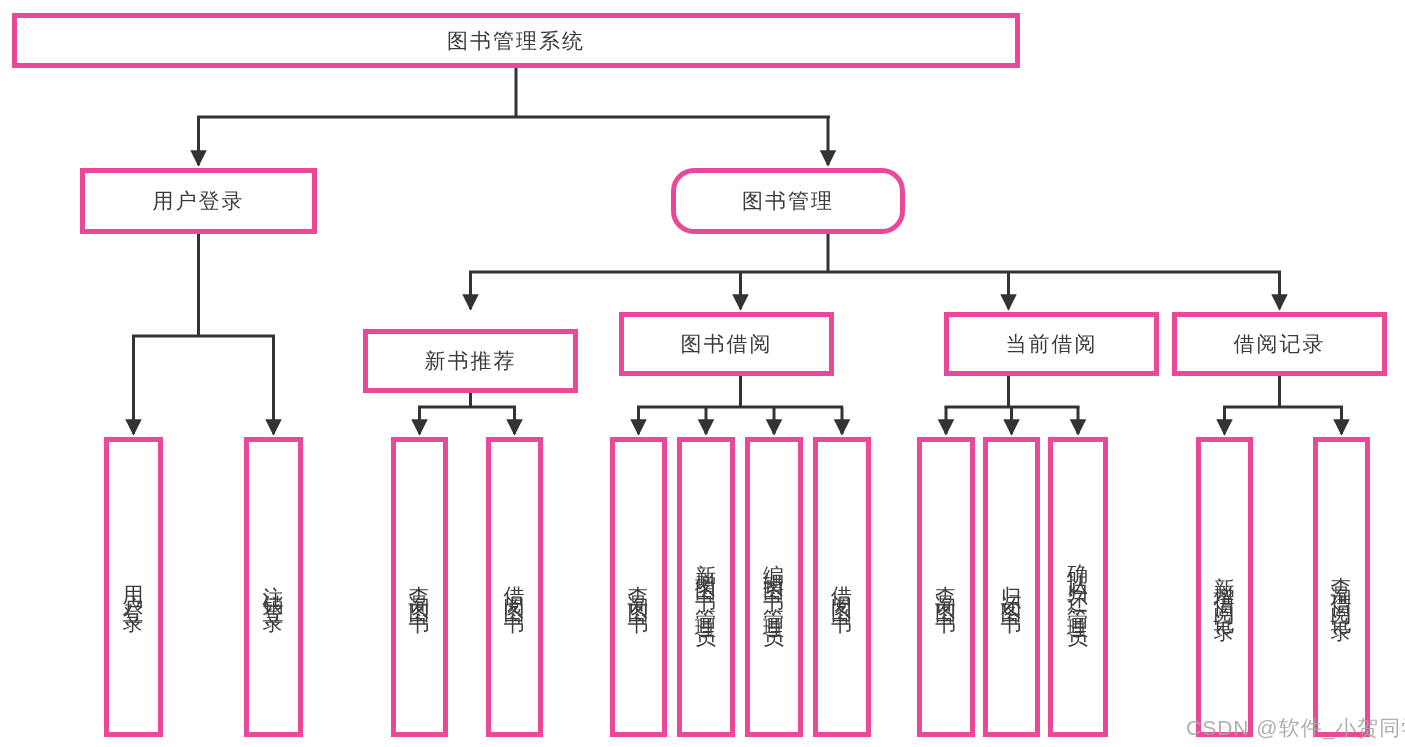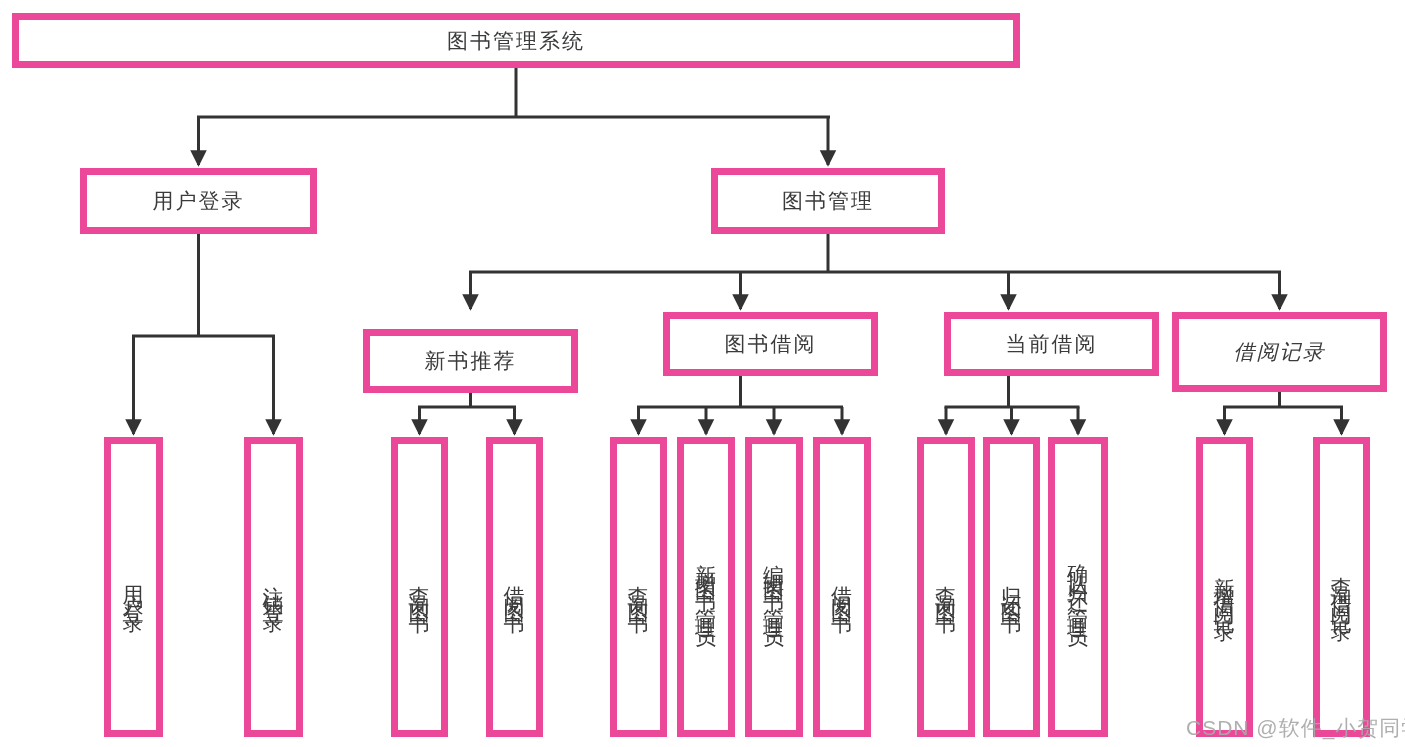--- a/index.html
+++ b/index.html
@@ -8,21 +8,21 @@
     width: 1405px;
     height: 747px;
     background: #ffffff;
     font-family: "Liberation Sans", sans-serif;
     overflow: hidden;
   }
   #wires { position: absolute; left: 0; top: 0; width: 1405px; height: 747px; }
   .node {
     position: absolute;
     box-sizing: border-box;
-    border: 7px solid #ec4899;
+    border: 5px solid #ec4899;
     background: #ffffff;
     display: flex;
     align-items: center;
     justify-content: center;
     color: #3b3b3b;
   }
   .hbox { font-size: 21px; letter-spacing: 2px; }
   .vbox span {
     writing-mode: vertical-rl;
     text-orientation: mixed;
@@ -98,34 +98,34 @@
     </g>
   </svg>
 
   <div class="node hbox" style="left:12px; top:13px; width:1008px; height:55px;">
     <span>图书管理系统</span>
   </div>
 
   <div class="node hbox" style="left:80px; top:168px; width:237px; height:66px;">
     <span>用户登录</span>
   </div>
-  <div class="node hbox" style="left:711px; top:168px; width:234px; height:66px;">
+  <div class="node hbox" style="left:671px; top:168px; width:234px; height:66px;border-radius:23px;">
     <span>图书管理</span>
   </div>
 
   <div class="node hbox" style="left:363px; top:312px; width:215px; height:64px;margin-top:17px;">
     <span>新书推荐</span>
   </div>
-  <div class="node hbox" style="left:663px; top:312px; width:215px; height:64px;">
+  <div class="node hbox" style="left:619px; top:312px; width:215px; height:64px;">
     <span>图书借阅</span>
   </div>
   <div class="node hbox" style="left:901px; top:312px; width:215px; height:64px;margin-left:43px;">
     <span>当前借阅</span>
   </div>
-  <div class="node hbox" style="left:1172px; top:312px; width:215px; height:80px;font-style:italic;">
+  <div class="node hbox" style="left:1172px; top:312px; width:215px; height:64px;">
     <span>借阅记录</span>
   </div>
 
   <div class="node vbox" style="left:104px; top:437px; width:59px; height:300px;">
     <span>用户登录</span>
   </div>
   <div class="node vbox" style="left:244px; top:437px; width:59px; height:300px;">
     <span>注销登录</span>
   </div>
 

